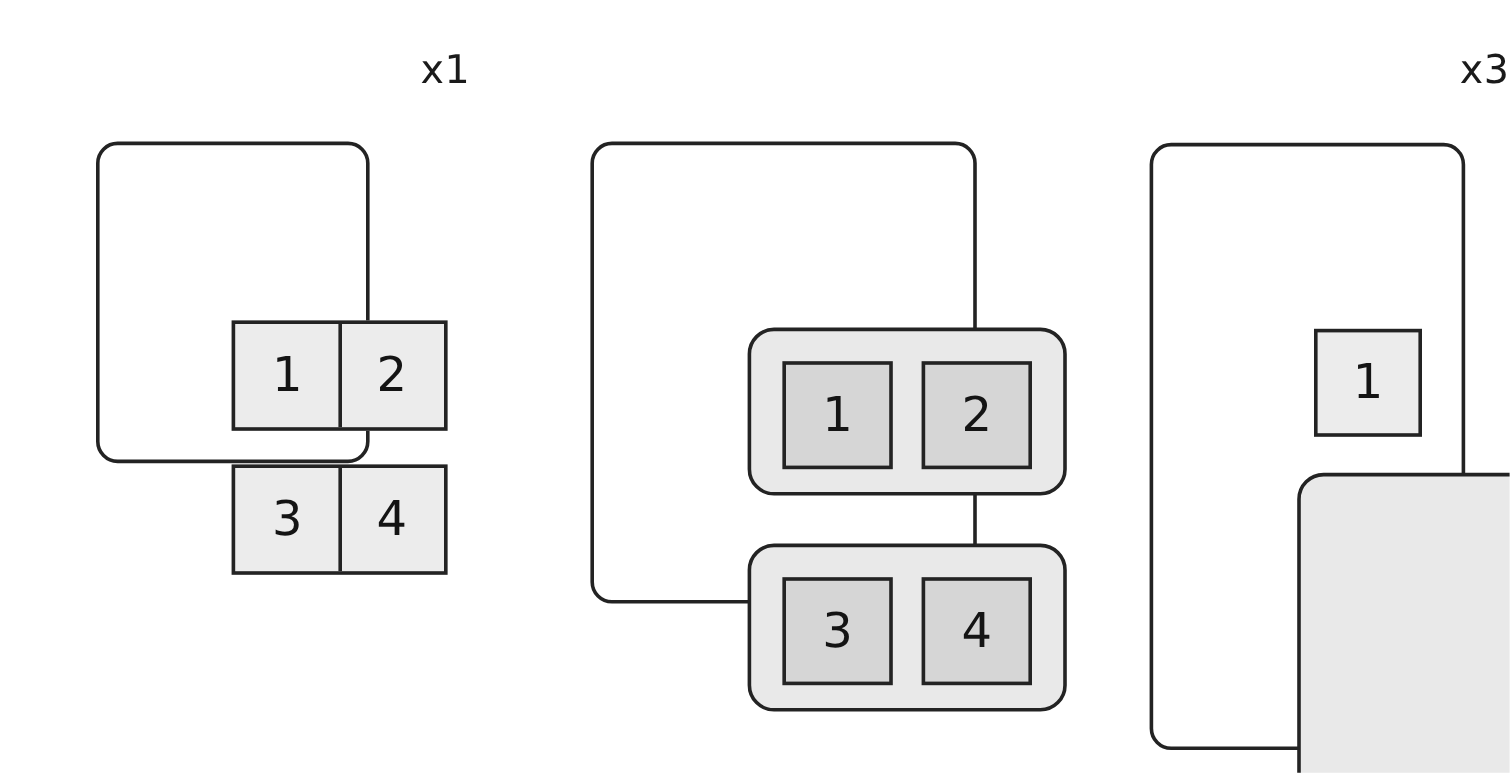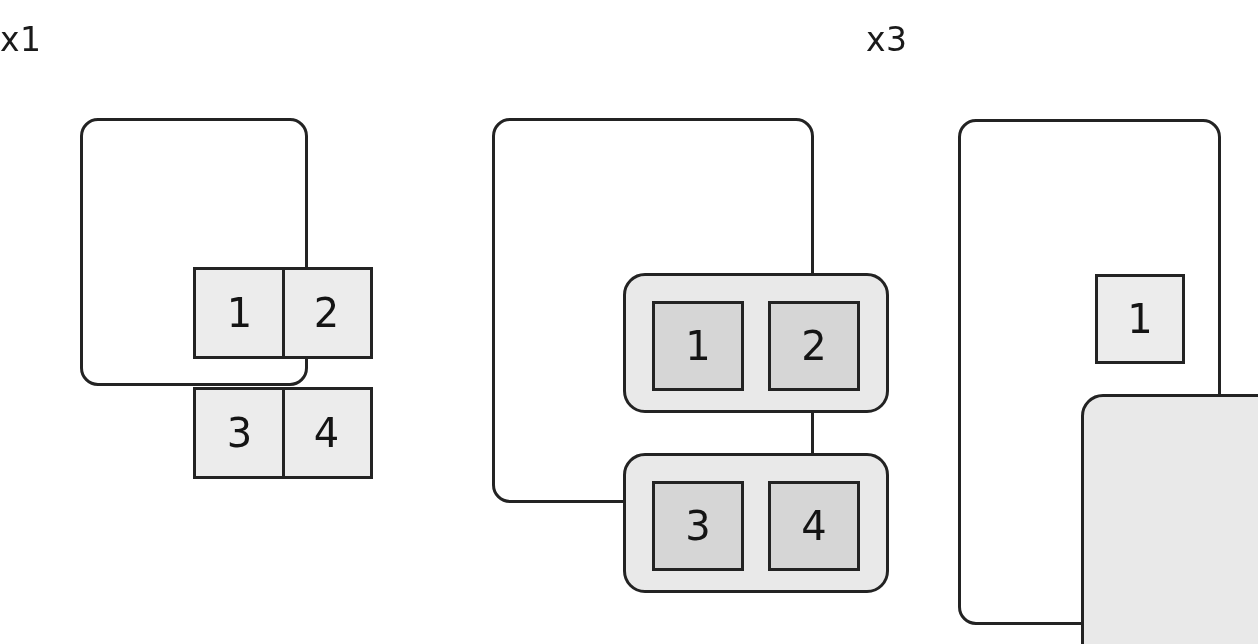--- a/index.html
+++ b/index.html
@@ -15,23 +15,23 @@
     overflow: hidden;
   }
 
   .panel {
     position: absolute;
     top: 0;
   }
 
   .panel-label {
     position: absolute;
-    top: 20px;
+    top: 38px;
     width: 100%;
-    text-align: left;
+    text-align: right;
     font-size: 33px;
     line-height: 40px;
     color: #1a1a1a;
     font-family: "DejaVu Sans", "Liberation Sans", sans-serif;
     letter-spacing: 0.5px;
   }
 
   
   .frame {
     position: absolute;

